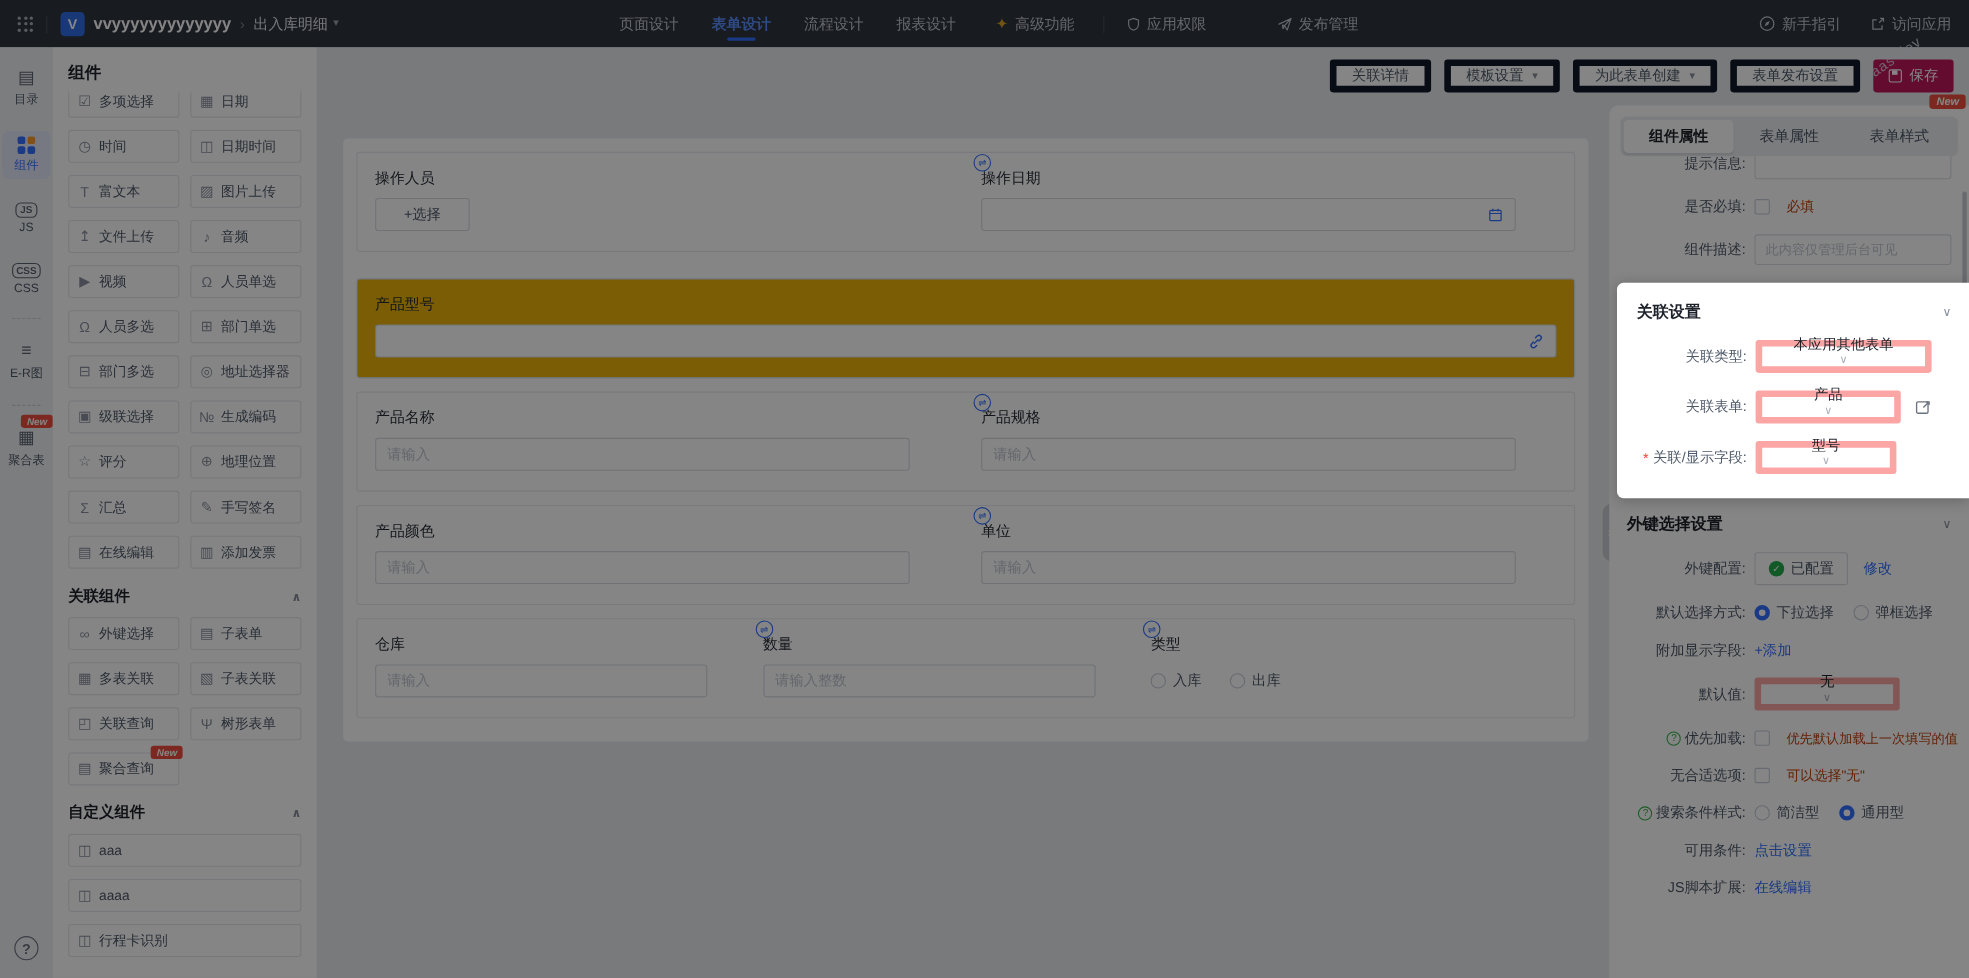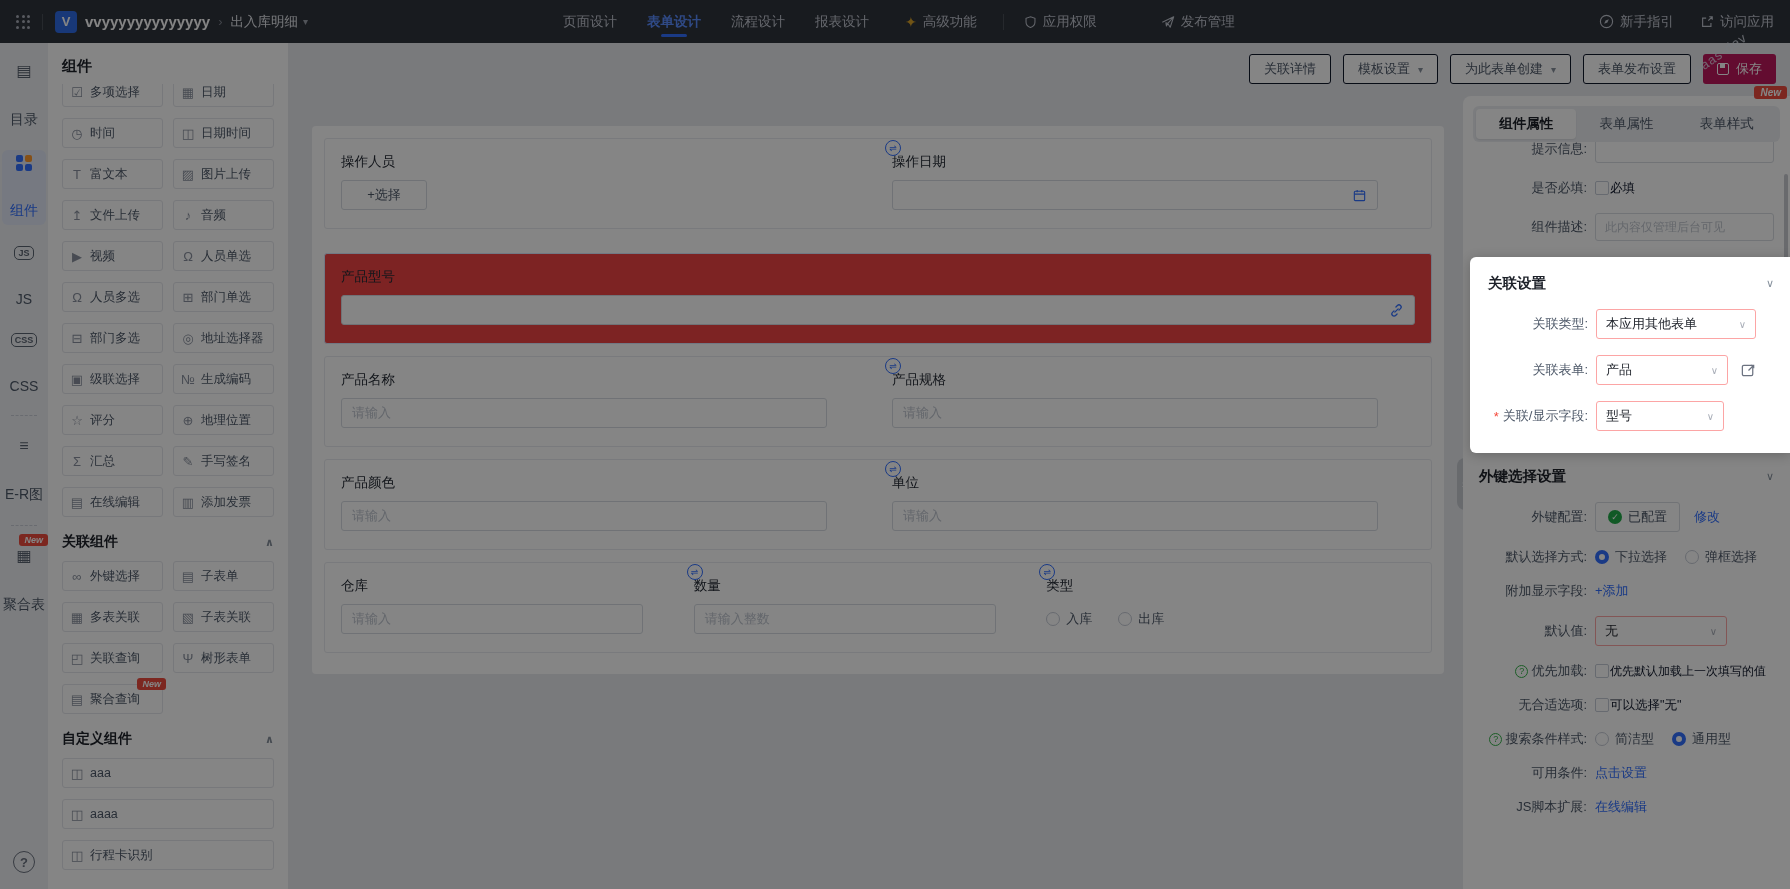--- a/index.html
+++ b/index.html
@@ -23,21 +23,21 @@
   .tb-menu { display:flex; align-items:center; gap:6px; font-size:13.5px; color:#c0c5cf; cursor:pointer; }
   .gold { color:#d8a229; font-size:14px; }
   .tb-right { margin-left:auto; display:flex; align-items:center; gap:26px;text-align:center; }
   .tb-ic { display:flex; align-items:center; }
   .tb-ic svg { display:block; }
 
   
   .rail { position:absolute; left:0; top:43px; width:48px; height:846px; background:#eef0f3; display:flex; flex-direction:column; align-items:center; padding-top:14px; gap:16px; }
   .rail-item { width:44px; padding:5px 0; border-radius:6px; display:flex; flex-direction:column; align-items:center; gap:3px; color:#4e5969; cursor:pointer; position:relative; }
   .rail-item .ric { font-size:16px; line-height:18px; color:#5b6472; }
-  .rail-item .rlab { font-size:14px;margin-top:28px; }
+  .rail-item .rlab { font-size:11px; }
   .rail-item.active { background:#e2e8f8; }
   .rail-item.active .rlab { color:#3370ff; }
   .badge-ic { border:1.5px solid #5b6472; border-radius:5px; font-size:9px; font-weight:bold; padding:1px 3px; color:#5b6472; }
   .sq4 { width:16px; height:16px; display:flex; flex-wrap:wrap; gap:2px; }
   .sq4 i { width:7px; height:7px; border-radius:2px; background:#3370ff; }
   .sq4 i.or { background:#ff9a2e; }
   .rail-sep { width:26px; border-top:1px dashed #c9ced6; }
   .rail-new { position:absolute; top:-8px; right:-2px; background:#ee4b3e; color:#fff; font-size:9px; font-style:italic; font-weight:bold; padding:1px 5px; border-radius:3px; }
   .rail-help { margin-top:auto; margin-bottom:16px; width:22px; height:22px; border:1.5px solid #6b7280; border-radius:50%; color:#6b7280; font-size:13px; font-weight:bold; display:flex; align-items:center; justify-content:center; cursor:pointer; }
 
@@ -49,30 +49,30 @@
   .comp-grid { display:flex; flex-wrap:wrap; column-gap:10px; row-gap:11px; }
   .comp-grid.clip { margin-top:-7px; position:relative; z-index:1; }
   .comp-btn { width:101px; height:30px; border:1px solid #e5e6eb; border-radius:3px; background:#fff; display:flex; align-items:center; padding:0 7px; gap:6px; font-size:12.5px; color:#4e5969; cursor:grab; position:relative; white-space:nowrap; }
   .comp-btn.wide { width:212px; }
   .comp-btn .ci { color:#8a919f; font-size:13px; width:14px; text-align:center; flex-shrink:0; }
   .new-badge { position:absolute; top:-7px; right:-4px; background:#ee4b3e; color:#fff; font-size:9px; font-style:italic; font-weight:bold; padding:1px 5px; border-radius:3px; }
 
   
   .workarea { position:absolute; left:288px; top:43px; width:1502px; height:846px; background:#e8eaee; }
   .toolbar { position:absolute; top:11px; right:14px; display:flex; gap:12px; align-items:center; }
-  .tb-btn { height:30px; padding:0 14px; background:#fff; border:1px solid #0f172a; border-radius:3px; font-size:13px; color:#4e5969; display:flex; align-items:center; gap:6px; cursor:pointer;text-align:right; }
+  .tb-btn { height:30px; padding:0 14px; background:#fff; border:6px solid #0f172a; border-radius:3px; font-size:13px; color:#4e5969; display:flex; align-items:center; gap:6px; cursor:pointer;text-align:right; }
   .tb-btn .caret { margin-left:2px; color:#86909c; }
   .tb-save { height:30px; padding:0 14px; background:#be185d; border:none; border-radius:3px; color:#fff; font-size:13px; display:flex; align-items:center; gap:7px; cursor:pointer; }
   .floppy { width:12px; height:12px; border:1.5px solid #fff; border-radius:2px; position:relative; }
   .floppy::before { content:""; position:absolute; left:2px; top:0; width:5px; height:4px; background:#fff; }
 
   
   .card { position:absolute; left:24px; top:83px; width:1132px; height:548px; background:#ffffff; border-radius:4px; padding:12px; }
   .frow { border:1px solid #e8eaef; border-radius:3px; margin-bottom:12px; display:flex; padding:14px 2px 18px; cursor:pointer; }
-  .frow.selected { background:#ef4444; border-color:#dbe6fb;margin-top:24px; }
+  .frow.selected { background:#eab308; border-color:#dbe6fb;margin-top:24px; }
   .fcell { flex:1; padding:0 14px; position:relative; }
   .fcell.third { flex:0 0 32%; }
   .fcell.third-l { flex:0 0 36%; }
   .flabel { font-size:13.5px; color:#252b35; margin-bottom:9px; display:inline-block; position:relative; }
   .linkbadge { position:absolute; top:-13px; left:-7px; width:16px; height:16px; background:#fff; border:1px solid #3370ff; border-radius:50%; color:#3370ff; font-size:9px; display:flex; align-items:center; justify-content:center; }
   .finput { height:30px; border:1px solid #d7dbe2; border-radius:3px; background:#fff; display:flex; align-items:center; padding:0 10px; color:#bfc5cf; font-size:13px; width:93%; cursor:text; }
   .finput.full { width:100%; }
   .sel-btn { width:86px; height:30px; border:1px solid #d7dbe2; border-radius:3px; background:#fff; color:#4e5969; font-size:13px; display:flex; align-items:center; justify-content:center; cursor:pointer; }
   .iright { margin-left:auto; display:flex; align-items:center; }
   .radios { display:flex; gap:26px; align-items:center; height:30px; }
@@ -86,22 +86,22 @@
   .rpanel { position:absolute; right:0; top:53px; width:327px; height:793px; background:#ffffff; border-top-left-radius:8px; }
   .rp-new { position:absolute; top:-10px; right:3px; background:#ee4b3e; color:#fff; font-size:10px; font-style:italic; font-weight:bold; padding:1px 6px; border-radius:3px; }
   .rp-tabbar { margin:10px 10px 0; background:#eceef2; border-radius:6px; padding:3px; display:flex; }
   .rp-tab { flex:1; text-align:center; font-size:13.5px; color:#4e5969; padding:6px 0; border-radius:4px; cursor:pointer; }
   .rp-tab.active { background:#fff; color:#1d2129; font-weight:bold; box-shadow:0 1px 2px rgba(0,0,0,.08); }
   .rp-body { padding:8px 16px 0; overflow:hidden; height:736px; }
   .prow { display:flex; align-items:center; margin-bottom:16px; }
   .plabel { width:108px; flex-shrink:0; margin-right:8px; color:#4e5969; font-size:13px; display:flex; justify-content:flex-end; align-items:center; gap:3px; text-align:right; }
   .pinput { height:28px; border:1px solid #d8dce3; border-radius:3px; background:#fff; flex:1; display:flex; align-items:center; padding:0 9px; color:#c1c6cf; font-size:12px; }
   .chk { width:14px; height:14px; border:1px solid #c6ccd6; border-radius:2px; background:#fff; flex-shrink:0; cursor:pointer; }
-  .ptext { color:#0f172a; font-size:12.5px; margin-left:1px; white-space:nowrap; }
-  .psel { height:30px; border:1px solid #fca5a5; border-radius:3px; background:#fff; display:flex; align-items:center; justify-content:space-between; padding:0 9px; font-size:13px; color:#1d2129; cursor:pointer; }
+  .ptext { color:#c2410c; font-size:12.5px; margin-left:15px; white-space:nowrap; }
+  .psel { height:30px; border:6px solid #fca5a5; border-radius:3px; background:#fff; display:flex; align-items:center; justify-content:flex-end; padding:0 9px; font-size:13px; color:#1d2129; cursor:pointer;flex-direction:column; }
   .psel .chev { color:#a9aeb8; font-size:10px; }
   .sec-head { display:flex; align-items:center; justify-content:space-between; font-size:14.5px; font-weight:bold; margin:4px 0 16px; }
   .sec-head .chev { color:#86909c; font-size:11px; font-weight:normal; cursor:pointer; }
   .blue-link { color:#3370ff; font-size:13px; cursor:pointer; }
   .spotlight { position:relative; z-index:1001; background:#fff; margin:0 -16px 14px -9px; padding:13px 16px 6px 18px; border-radius:6px 0 0 6px; box-shadow:0 2px 12px rgba(0,0,0,.22); }
   .spotlight .plabel { width:100px; }
   .cfg-btn { height:30px; border:1px solid #d8dce3; border-radius:3px; padding:0 12px; display:flex; align-items:center; gap:6px; color:#4e5969; font-size:13px; background:#fff; cursor:pointer; }
   .gcheck { width:14px; height:14px; border-radius:50%; background:#22ab49; color:#fff; font-size:9px; display:flex; align-items:center; justify-content:center; }
   .ghelp { width:13px; height:13px; border:1px solid #36b24a; border-radius:50%; color:#36b24a; font-size:9px; display:flex; align-items:center; justify-content:center; flex-shrink:0; }
   .star { color:#f5493b; margin-right:1px; }

